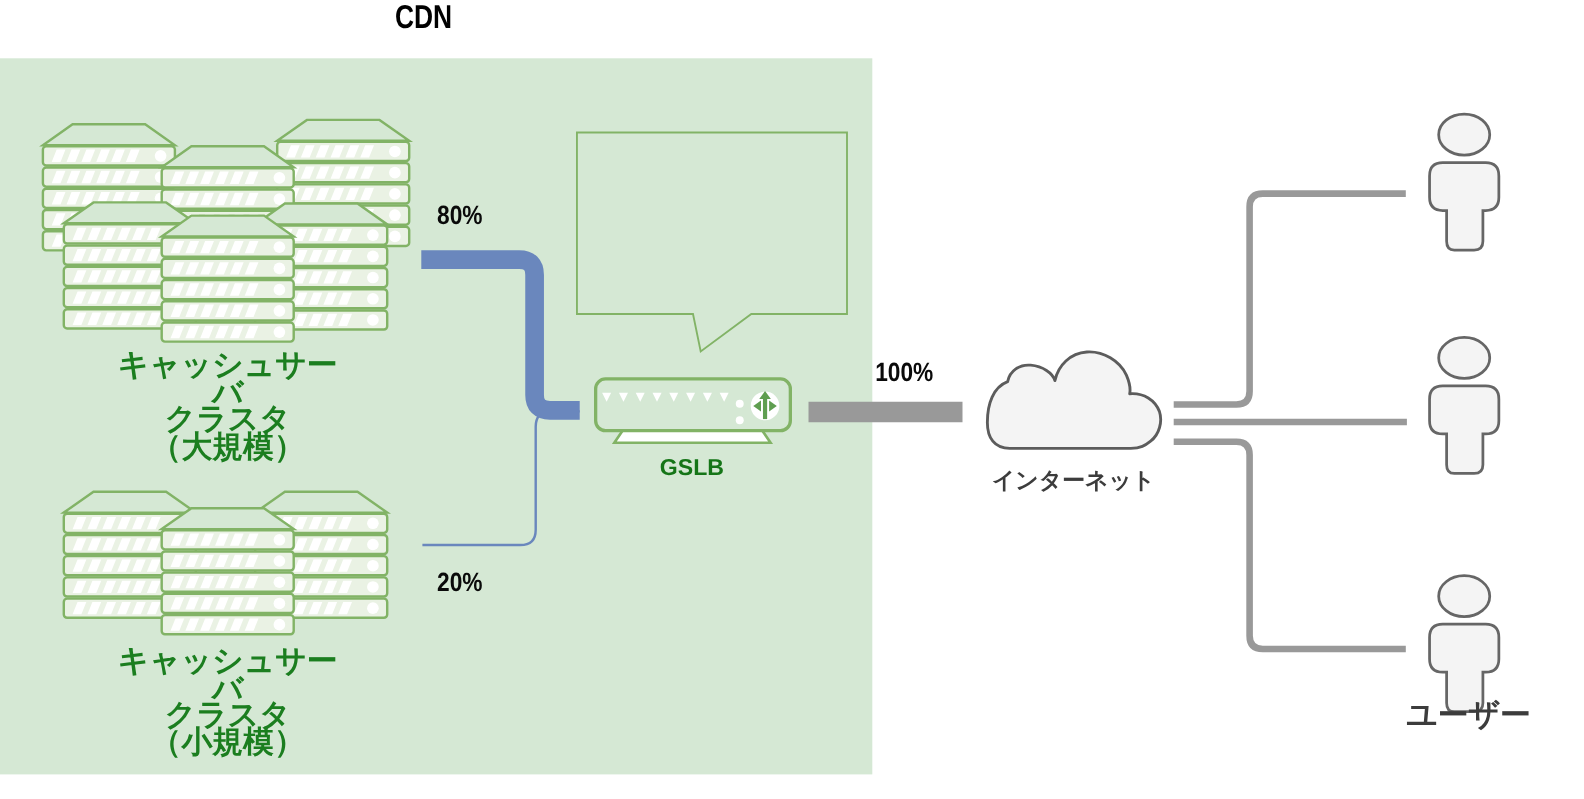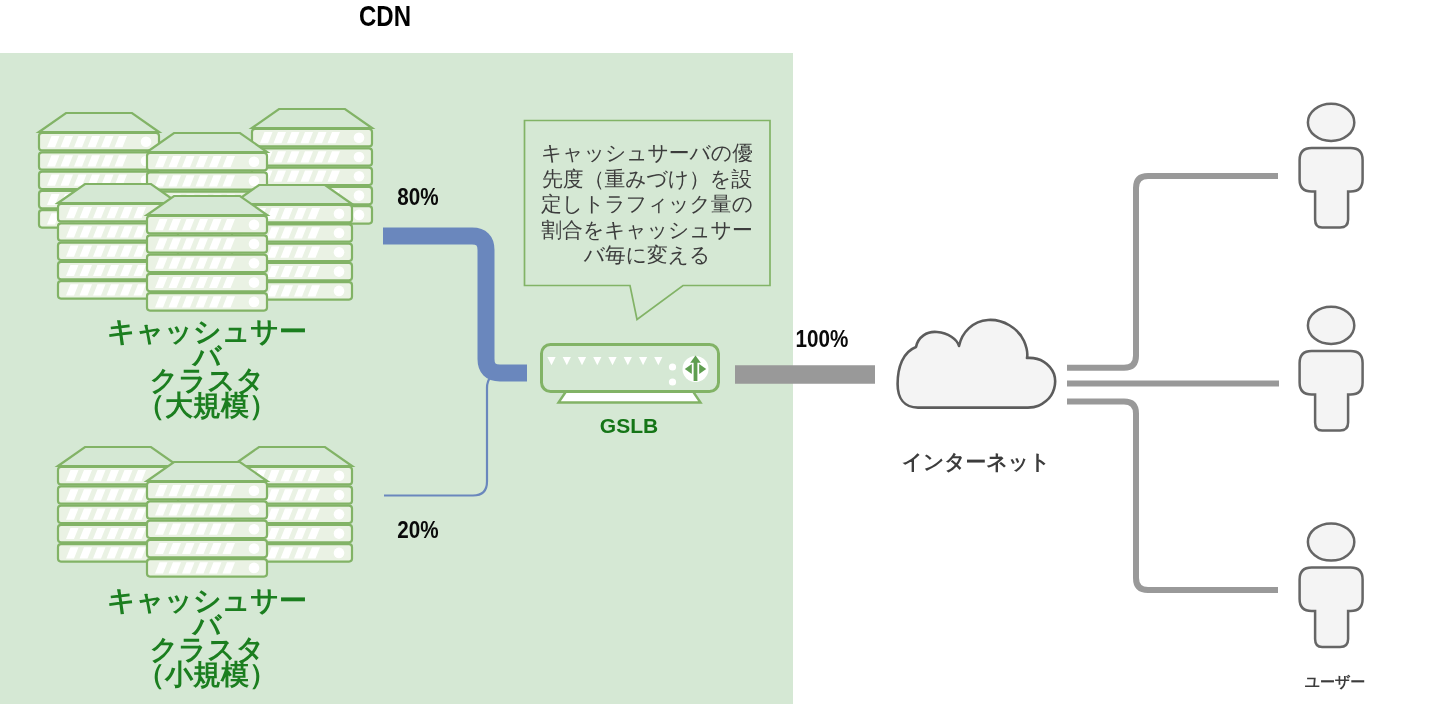--- a/index.html
+++ b/index.html
@@ -151,22 +151,17 @@
 （小規模）</div>
 
   <div class="lbl lbl-weight" style="left:382px;top:185px;width:72px;">80%</div>
 
   <div class="lbl lbl-weight" style="left:382px;top:518px;width:72px;">20%</div>
 
   <div class="lbl lbl-weight" style="left:780px;top:327px;width:84px;">100%</div>
 
   <div class="lbl lbl-gslb" style="left:569px;top:415px;width:120px;text-align:center;">GSLB</div>
 
-  <div class="lbl lbl-callout" style="left:527px;top:140px;width:240px;">キャッシュサーバの優
-先度（重みづけ）を設
-定しトラフィック量の
-割合をキャッシュサー
-バ毎に変える</div>
 
-  <div class="lbl lbl-gray" style="left:876px;top:452px;width:200px;text-align:center;">インターネット</div>
+  <div class="lbl lbl-gray" style="left:876px;top:428px;width:200px;text-align:center;">インターネット</div>
 
-  <div class="lbl lbl-gray" style="left:1235px;top:674px;width:200px;font-size:15px;">ユーザー</div>
+  <div class="lbl lbl-gray" style="left:1235px;top:636px;width:200px;font-size:28px;">ユーザー</div>
 </div>
 
 </body></html>

